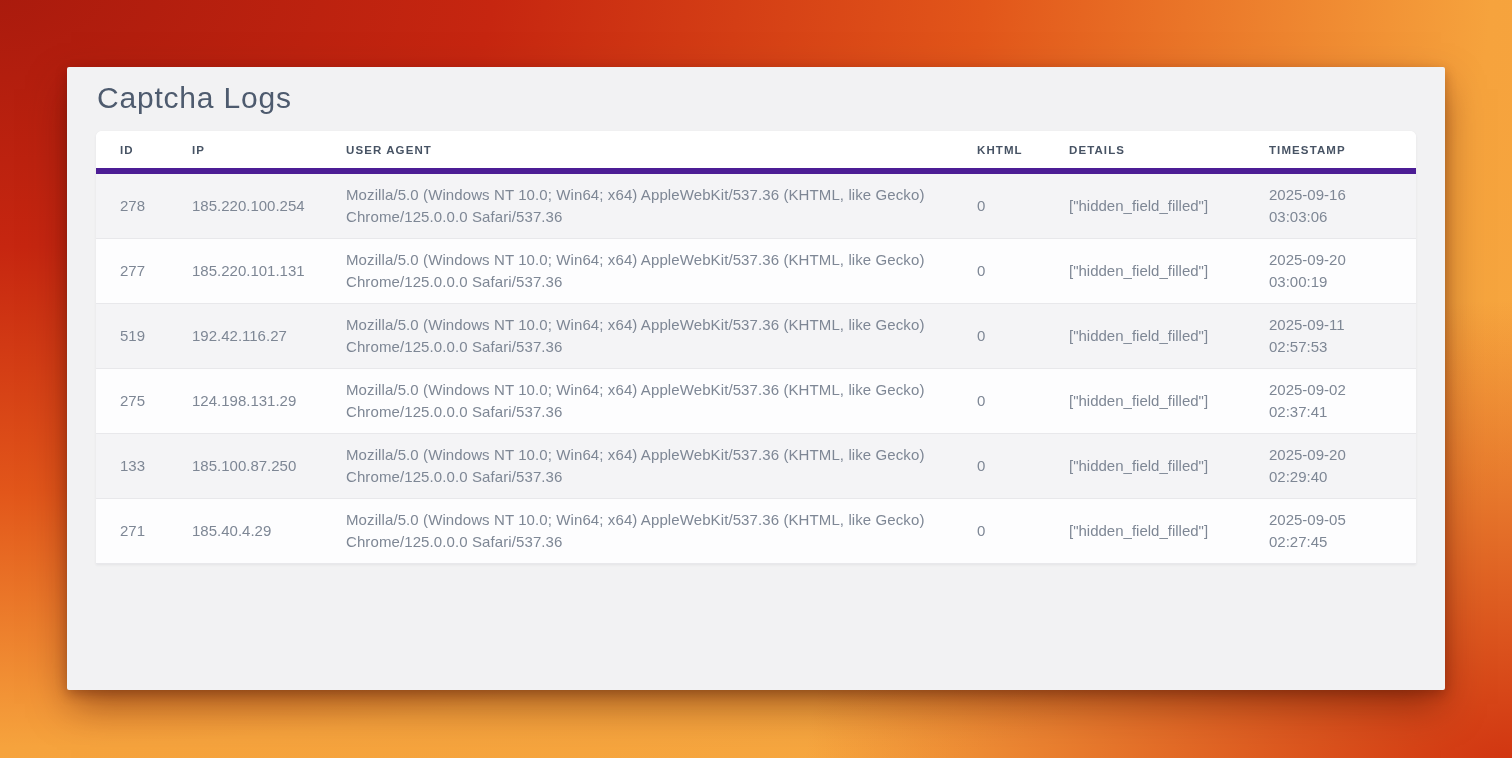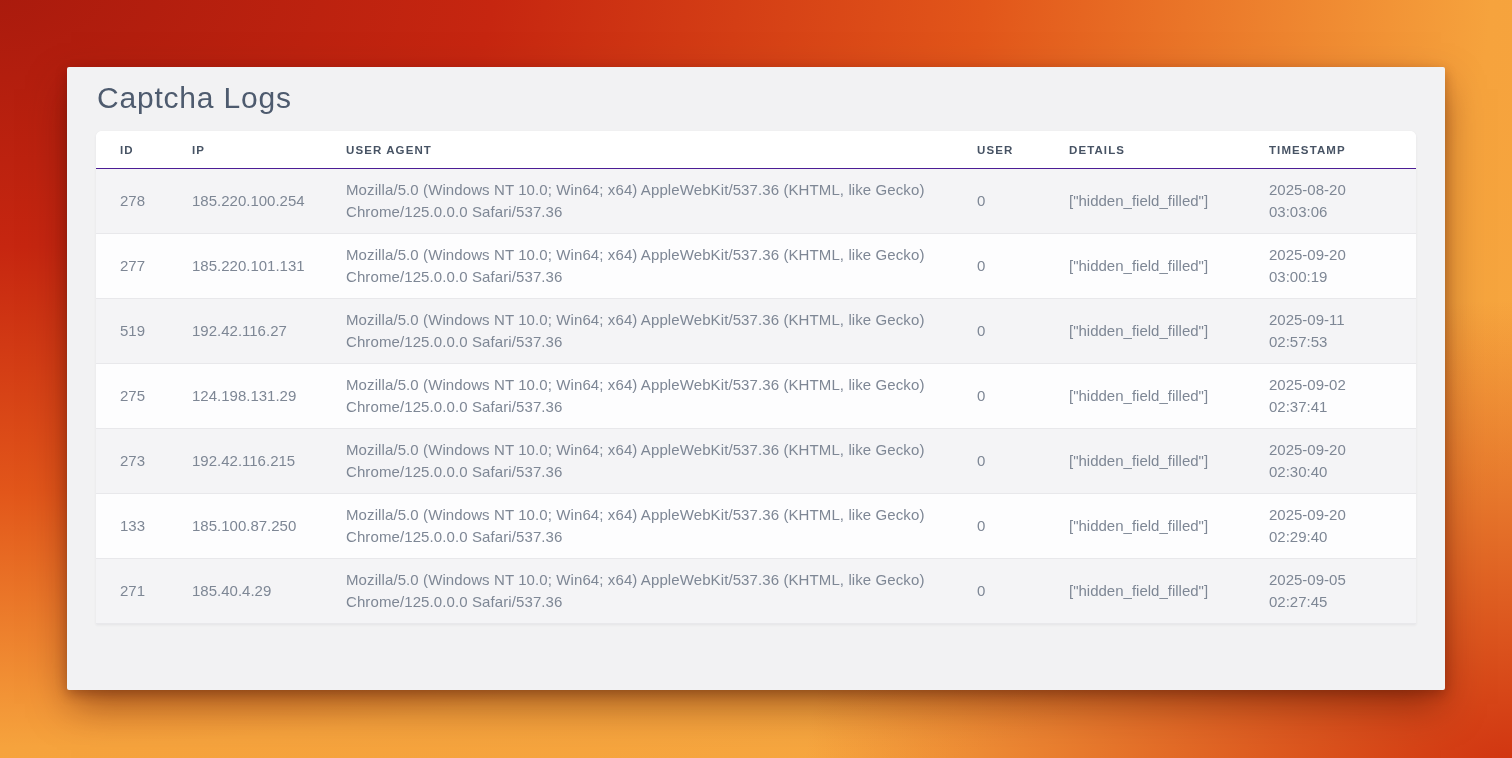--- a/index.html
+++ b/index.html
@@ -58,21 +58,21 @@
   thead th {
     height: 37px;
     padding: 0 24px;
     text-align: left;
     vertical-align: middle;
     font-size: 11.5px;
     font-weight: 700;
     letter-spacing: 1.1px;
     color: #475364;
     background: #ffffff;
-    border-bottom: 1px solid #4c1d95;
+    border-bottom: 6px solid #4c1d95;
     white-space: nowrap;
   }
   tbody td {
     padding: 10px 24px;
     font-size: 15px;
     line-height: 22px;
     color: #7e8795;
     vertical-align: middle;
     border-bottom: 1px solid #e8e8eb;
     background: #fdfdfe;
@@ -96,33 +96,33 @@
             <col class="c-ua">
           <col class="c-score">
             <col class="c-details">
             <col class="c-ts">
         </colgroup>
         <thead>
           <tr>
             <th>ID</th>
             <th>IP</th>
             <th>USER AGENT</th>
-            <th>USER</th>
+            <th>KHTML</th>
             <th>DETAILS</th>
             <th>TIMESTAMP</th>
           </tr>
         </thead>
         <tbody id="log-rows">
   <tr>
     <td class="c-id">278</td>
     <td class="c-ip">185.220.100.254</td>
     <td class="c-ua">Mozilla/5.0 (Windows NT 10.0; Win64; x64) AppleWebKit/537.36 (KHTML, like Gecko) Chrome/125.0.0.0 Safari/537.36</td>
     <td class="c-score">0</td>
     <td class="c-details">["hidden_field_filled"]</td>
-    <td class="c-ts">2025-08-20 03:03:06</td>
+    <td class="c-ts">2025-09-16 03:03:06</td>
   </tr>
 
   <tr>
     <td class="c-id">277</td>
     <td class="c-ip">185.220.101.131</td>
     <td class="c-ua">Mozilla/5.0 (Windows NT 10.0; Win64; x64) AppleWebKit/537.36 (KHTML, like Gecko) Chrome/125.0.0.0 Safari/537.36</td>
     <td class="c-score">0</td>
     <td class="c-details">["hidden_field_filled"]</td>
     <td class="c-ts">2025-09-20 03:00:19</td>
   </tr>
@@ -139,28 +139,20 @@
   <tr>
     <td class="c-id">275</td>
     <td class="c-ip">124.198.131.29</td>
     <td class="c-ua">Mozilla/5.0 (Windows NT 10.0; Win64; x64) AppleWebKit/537.36 (KHTML, like Gecko) Chrome/125.0.0.0 Safari/537.36</td>
     <td class="c-score">0</td>
     <td class="c-details">["hidden_field_filled"]</td>
     <td class="c-ts">2025-09-02 02:37:41</td>
   </tr>
 
 
-  <tr>
-    <td class="c-id">273</td>
-    <td class="c-ip">192.42.116.215</td>
-    <td class="c-ua">Mozilla/5.0 (Windows NT 10.0; Win64; x64) AppleWebKit/537.36 (KHTML, like Gecko) Chrome/125.0.0.0 Safari/537.36</td>
-    <td class="c-score">0</td>
-    <td class="c-details">["hidden_field_filled"]</td>
-    <td class="c-ts">2025-09-20 02:30:40</td>
-  </tr>
 
   <tr>
     <td class="c-id">133</td>
     <td class="c-ip">185.100.87.250</td>
     <td class="c-ua">Mozilla/5.0 (Windows NT 10.0; Win64; x64) AppleWebKit/537.36 (KHTML, like Gecko) Chrome/125.0.0.0 Safari/537.36</td>
     <td class="c-score">0</td>
     <td class="c-details">["hidden_field_filled"]</td>
     <td class="c-ts">2025-09-20 02:29:40</td>
   </tr>
 

